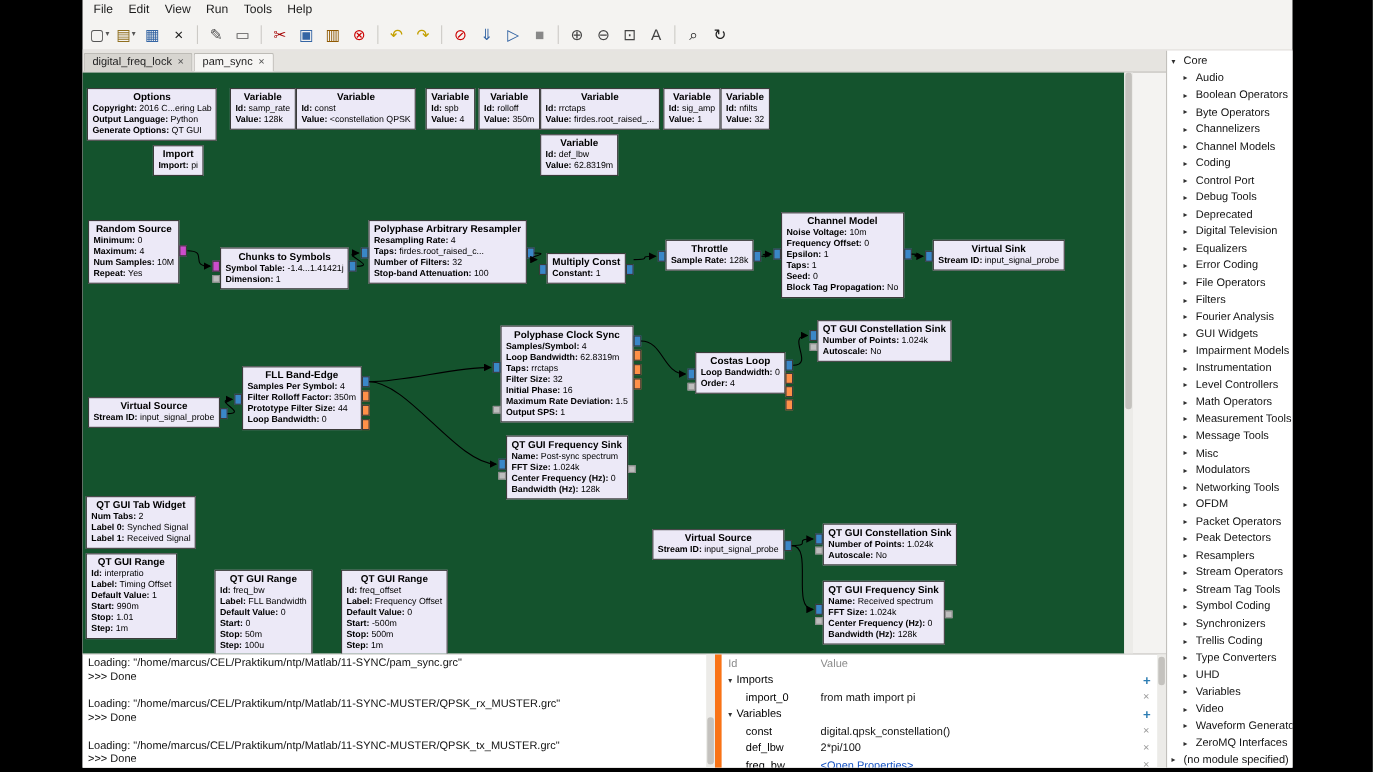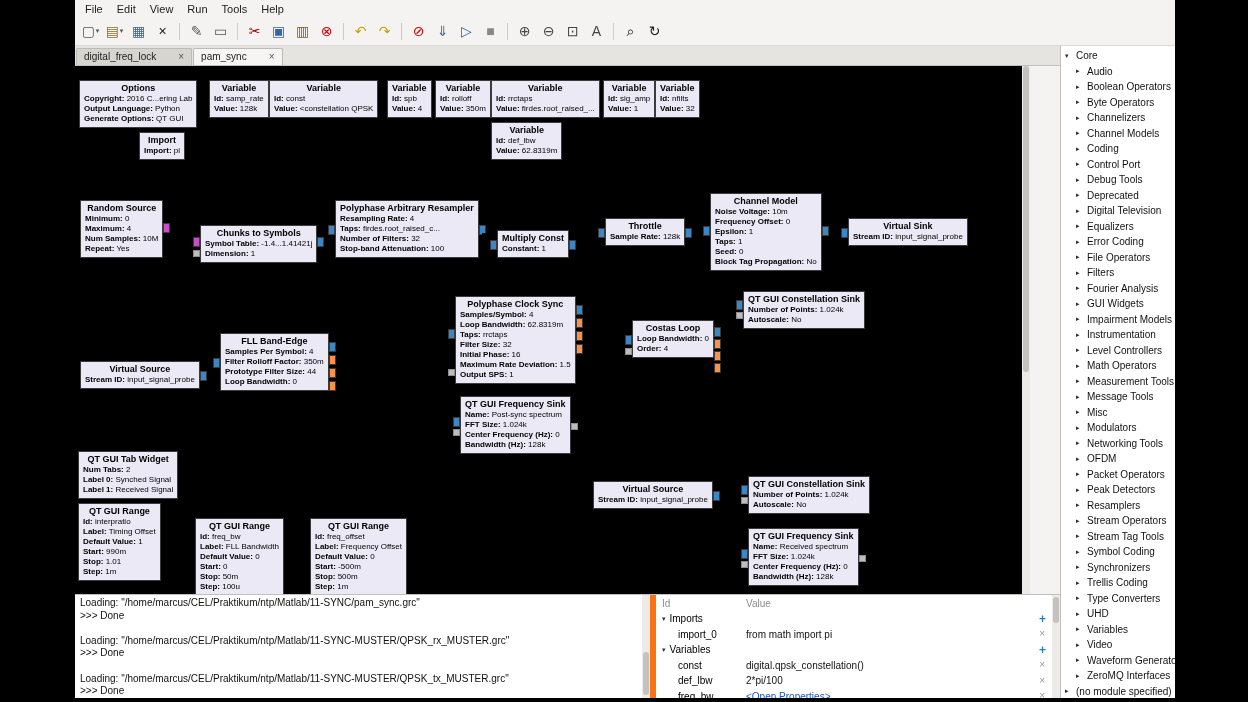--- a/index.html
+++ b/index.html
@@ -12,26 +12,26 @@
   .toolbar{height:28px;display:flex;align-items:center;padding:0 4px;gap:1px;border-bottom:1px solid #dcdad6}
   .tb-btn{min-width:23px;height:23px;display:inline-flex;align-items:center;justify-content:center;
           font-size:14px;border-radius:2px;cursor:default}
   .tb-ic{line-height:1}
   .tb-caret{font-size:7px;color:#555;margin-left:1px}
   .tb-sep{width:1px;height:17px;background:#cccac6;margin:0 4px}
   .main{flex:1;display:flex;min-height:0}
   .left-col{width:985px;flex:none;display:flex;flex-direction:column;min-height:0}
   .tabbar{height:19px;background:#e6e4e0;display:flex;align-items:flex-end;padding-left:1px;
           border-bottom:1px solid #c2c0bc}
-  .tab{display:inline-flex;align-items:flex-end;gap:22px;font-size:10px;color:#222;padding:2px 7px 3px;
+  .tab{display:inline-flex;align-items:flex-end;gap:5px;font-size:10px;color:#222;padding:2px 7px 3px;
        margin-right:1px;background:#d7d5d0;border:1px solid #bdbbb6;border-bottom:none;border-radius:2px 2px 0 0}
   .tab.active{background:#f6f5f3}
   .tab-close{color:#555;font-size:10px;line-height:1}
   .canvas-wrap{flex:1;display:flex;min-height:0}
-  .canvas{position:relative;width:947px;flex:none;background:#000000;overflow:hidden}
+  .canvas{position:relative;width:947px;flex:none;background:#14532d;overflow:hidden}
   .vscroll{width:8px;background:#ecebe8;position:relative;flex:none}
   .vthumb{position:absolute;left:1px;width:6px;background:#c4c2be;border-radius:3px}
   .bottom{height:103px;flex:none;display:flex;border-top:1px solid #c2c0bc;background:#fff}
   .console{width:557px;flex:none;padding:2px 5px;font-size:10px;line-height:12.6px;color:#111;overflow:hidden}
   .console-line{white-space:nowrap}
   .varpanel{flex:1;border-left:6px solid #f97316;font-size:10px;overflow:hidden;display:flex;flex-direction:column;min-width:0}
   .vp-header{display:flex;height:16px;align-items:center;color:#8c8c8c;flex:none}
   .vp-col-id{width:84px;flex:none;display:flex;align-items:center;padding-left:6px;overflow:hidden}
   .vp-col-val{flex:1;color:#111;white-space:nowrap;overflow:hidden}
   .vp-row{display:flex;height:15.5px;flex:none;align-items:center}

